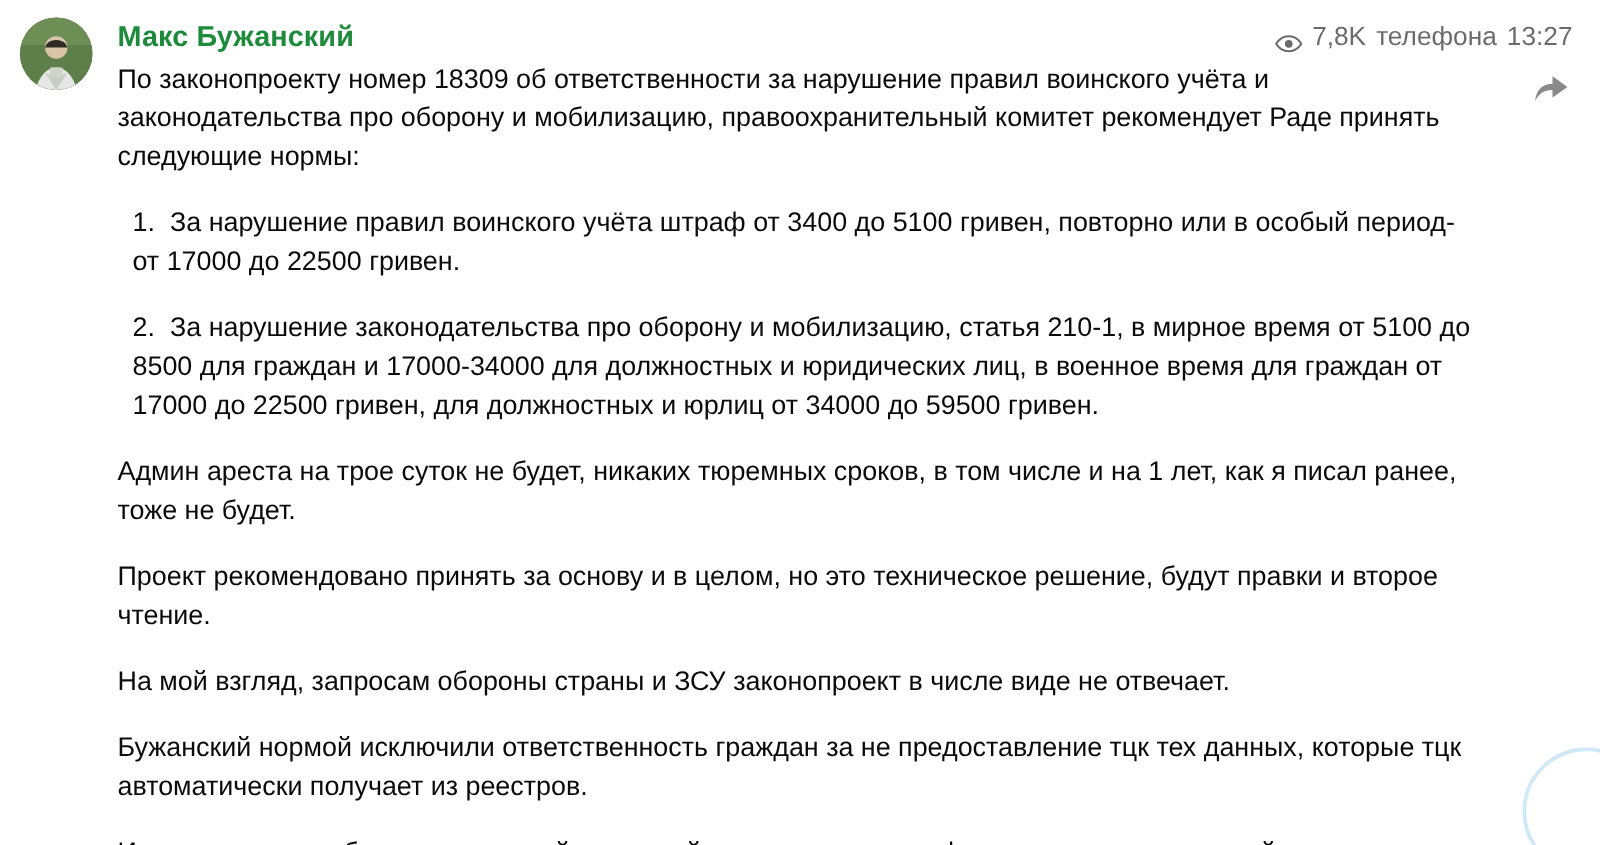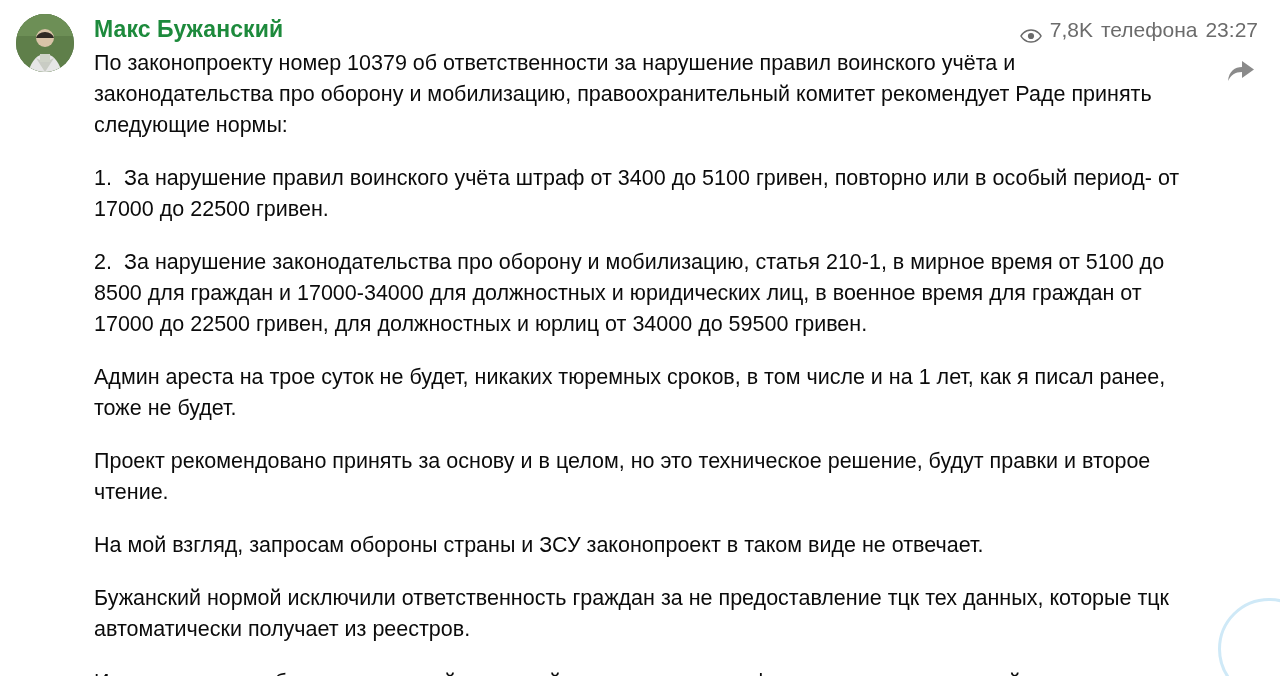--- a/index.html
+++ b/index.html
@@ -73,21 +73,21 @@
     top: 48px;
     width: 1090px;
     font-size: 21.5px;
     line-height: 31px;
     color: #0b0b0b;
   }
   .body p {
     margin: 0 0 22px 0;
   }
   .body p.item {
-    margin: 0 0 22px 0;
+    margin: 0 0 22px 12px;
     padding-left: 0;
   }
   .num {
     display: inline-block;
     width: 30px;
   }
   .scroll-corner {
     position: absolute;
     right: -40px;
     bottom: -40px;
@@ -119,38 +119,38 @@
 
   <div class="meta">
     <span class="eye">
       <svg width="22" height="14" viewBox="0 0 22 14">
         <path d="M11 1 C4 1 1 7 1 7 C1 7 4 13 11 13 C18 13 21 7 21 7 C21 7 18 1 11 1 Z" fill="none" stroke="#6b6b6b" stroke-width="1.6"></path>
         <circle cx="11" cy="7" r="3.1" fill="#6b6b6b"></circle>
       </svg>
     </span>
     <span>7,8K</span>
     <span>телефона</span>
-    <span>23:27</span>
+    <span>13:27</span>
   </div>
 
   <div class="share">
     <svg width="30" height="26" viewBox="0 0 30 26">
       <path d="M2 23 C3 13 9 9 16 9 L16 3 L28 11.5 L16 20 L16 14 C9 14 5 17 2 23 Z" fill="#8a8a8a"></path>
     </svg>
   </div>
 
   <div class="body">
-    <p>По законопроекту номер 10379 об ответственности за нарушение правил воинского учёта и законодательства про оборону и мобилизацию, правоохранительный комитет рекомендует Раде принять следующие нормы:</p>
+    <p>По законопроекту номер 18309 об ответственности за нарушение правил воинского учёта и законодательства про оборону и мобилизацию, правоохранительный комитет рекомендует Раде принять следующие нормы:</p>
     <p class="item">
       <span class="num">1.</span><span>За нарушение правил воинского учёта штраф от 3400 до 5100 гривен, повторно или в особый период- от 17000 до 22500 гривен.</span>
     </p>
     <p class="item">
       <span class="num">2.</span><span>За нарушение законодательства про оборону и мобилизацию, статья 210-1, в мирное время от 5100 до 8500 для граждан и 17000-34000 для должностных и юридических лиц, в военное время для граждан от 17000 до 22500 гривен, для должностных и юрлиц от 34000 до 59500 гривен.</span>
     </p>
     <p>Админ ареста на трое суток не будет, никаких тюремных сроков, в том числе и на 1 лет, как я писал ранее, тоже не будет.</p>
     <p>Проект рекомендовано принять за основу и в целом, но это техническое решение, будут правки и второе чтение.</p>
-    <p>На мой взгляд, запросам обороны страны и ЗСУ законопроект в таком виде не отвечает.</p>
+    <p>На мой взгляд, запросам обороны страны и ЗСУ законопроект в числе виде не отвечает.</p>
     <p>Бужанский нормой исключили ответственность граждан за не предоставление тцк тех данных, которые тцк автоматически получает из реестров.</p>
     <p>Иначе говоря, сообщать нужно свой реальный адрес, номер телефона и адрес электронной почты.</p>
   </div>
 
   <div class="scroll-corner"></div>
 </div>
 
 </body></html>

